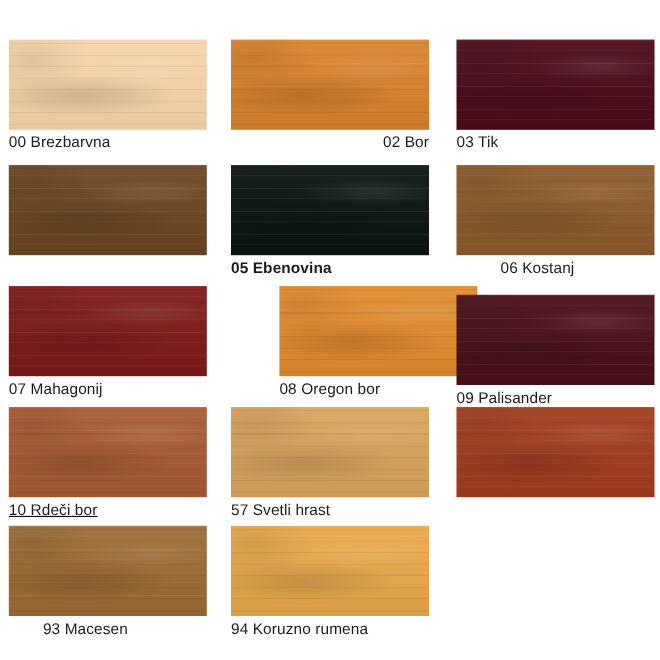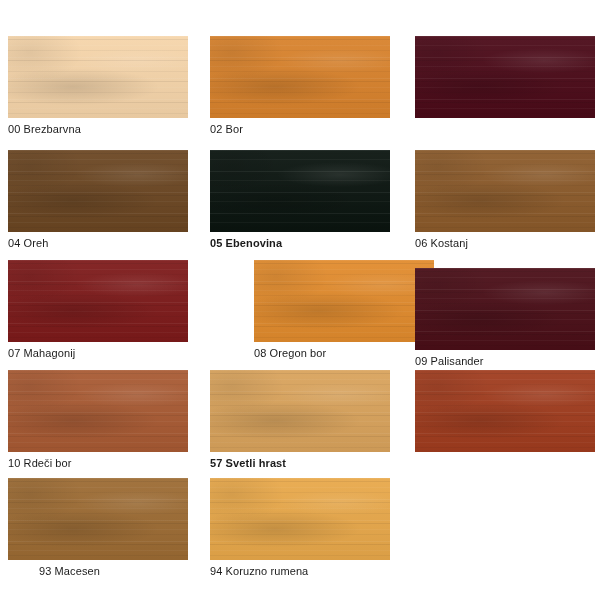--- a/index.html
+++ b/index.html
@@ -65,71 +65,71 @@
     pointer-events: none;
     background-image:
       radial-gradient(ellipse 120px 26px at 36% 62%, rgba(0,0,0,0.13), rgba(0,0,0,0) 72%),
       radial-gradient(ellipse 90px 18px at 72% 30%, rgba(255,255,255,0.09), rgba(0,0,0,0) 70%),
       radial-gradient(ellipse 70px 40px at 12% 20%, rgba(0,0,0,0.08), rgba(0,0,0,0) 75%),
       linear-gradient(to bottom, rgba(255,255,255,0.06), rgba(0,0,0,0.06));
   }
 
   .swatch-label {
     margin-top: 5px;
-    font-size: 11px;
+    font-size: 14px;
     line-height: 12px;
     color: #1b1b1b;
     letter-spacing: 0.1px;
     white-space: nowrap;
   }
 </style>
 </head>
 <body style="background: rgb(255, 255, 255);">
 
 <div id="swatch-grid">
     <div class="swatch-cell" style="left: 8px; top: 36px; width: 180px;">
       <div class="swatch-chip" title="00 Brezbarvna" style="width: 180px; height: 82px; background-color: rgb(246, 213, 170);">
         <div class="grain"></div>
         <div class="grain2"></div>
       </div>
       <div class="swatch-label" style="color: rgb(27, 27, 27);">00 Brezbarvna</div>
     </div>
-    <div class="swatch-cell" style="left: 210px; top: 36px; width: 180px;">
+    <div class="swatch-cell" style="left: 210px; top: 36px; width: 180px; text-align: right;">
       <div class="swatch-chip" title="02 Bor" style="width: 180px; height: 82px; background-color: rgb(216, 130, 44);">
         <div class="grain"></div>
         <div class="grain2"></div>
       </div>
       <div class="swatch-label" style="color: rgb(27, 27, 27);">02 Bor</div>
     </div>
     <div class="swatch-cell" style="left: 415px; top: 36px; width: 180px;">
       <div class="swatch-chip" title="03 Tik" style="width: 180px; height: 82px; background-color: rgb(75, 10, 24);">
         <div class="grain"></div>
         <div class="grain2"></div>
       </div>
+      <div class="swatch-label" style="color: rgb(27, 27, 27);">03 Tik</div>
     </div>
     <div class="swatch-cell" style="left: 8px; top: 150px; width: 180px;">
       <div class="swatch-chip" title="04 Oreh" style="width: 180px; height: 82px; background-color: rgb(107, 70, 34);">
         <div class="grain"></div>
         <div class="grain2"></div>
       </div>
-      <div class="swatch-label" style="color: rgb(27, 27, 27);">04 Oreh</div>
     </div>
     <div class="swatch-cell" style="left: 210px; top: 150px; width: 180px;">
       <div class="swatch-chip" title="05 Ebenovina" style="width: 180px; height: 82px; background-color: rgb(10, 20, 15);">
         <div class="grain"></div>
         <div class="grain2"></div>
       </div>
       <div class="swatch-label" style="color: rgb(27, 27, 27); font-weight: bold;">05 Ebenovina</div>
     </div>
     <div class="swatch-cell" style="left: 415px; top: 150px; width: 180px;">
       <div class="swatch-chip" title="06 Kostanj" style="width: 180px; height: 82px; background-color: rgb(139, 90, 42);">
         <div class="grain"></div>
         <div class="grain2"></div>
       </div>
-      <div class="swatch-label" style="color: rgb(27, 27, 27);">06 Kostanj</div>
+      <div class="swatch-label" style="color: rgb(27, 27, 27); margin-left: 40px;">06 Kostanj</div>
     </div>
     <div class="swatch-cell" style="left: 8px; top: 260px; width: 180px;">
       <div class="swatch-chip" title="07 Mahagonij" style="width: 180px; height: 82px; background-color: rgb(125, 26, 26);">
         <div class="grain"></div>
         <div class="grain2"></div>
       </div>
       <div class="swatch-label" style="color: rgb(27, 27, 27);">07 Mahagonij</div>
     </div>
     <div class="swatch-cell" style="left: 210px; top: 260px; width: 180px; padding-left: 44px;">
       <div class="swatch-chip" title="08 Oregon bor" style="width: 180px; height: 82px; background-color: rgb(225, 139, 45);">
@@ -138,33 +138,33 @@
       </div>
       <div class="swatch-label" style="color: rgb(27, 27, 27);">08 Oregon bor</div>
     </div>
     <div class="swatch-cell" style="left: 415px; top: 268px; width: 182px;">
       <div class="swatch-chip" title="09 Palisander" style="width: 180px; height: 82px; background-color: rgb(74, 14, 23);">
         <div class="grain"></div>
         <div class="grain2"></div>
       </div>
       <div class="swatch-label" style="color: rgb(27, 27, 27);">09 Palisander</div>
     </div>
-    <div class="swatch-cell" style="left: 8px; top: 370px; width: 156px;">
+    <div class="swatch-cell" style="left: 8px; top: 370px; width: 156px; text-decoration: underline;">
       <div class="swatch-chip" title="10 Rdeči bor" style="width: 180px; height: 82px; background-color: rgb(168, 90, 51);">
         <div class="grain"></div>
         <div class="grain2"></div>
       </div>
       <div class="swatch-label" style="color: rgb(27, 27, 27);">10 Rdeči bor</div>
     </div>
     <div class="swatch-cell" style="left: 210px; top: 370px; width: 180px;">
       <div class="swatch-chip" title="57 Svetli hrast" style="width: 180px; height: 82px; background-color: rgb(217, 163, 92);">
         <div class="grain"></div>
         <div class="grain2"></div>
       </div>
-      <div class="swatch-label" style="color: rgb(27, 27, 27); font-weight: bold;">57 Svetli hrast</div>
+      <div class="swatch-label" style="color: rgb(27, 27, 27);">57 Svetli hrast</div>
     </div>
     <div class="swatch-cell" style="left: 415px; top: 370px; width: 180px;">
       <div class="swatch-chip" title="89 Češnja" style="width: 180px; height: 82px; background-color: rgb(160, 60, 30);">
         <div class="grain"></div>
         <div class="grain2"></div>
       </div>
     </div>
     <div class="swatch-cell" style="left: 8px; top: 478px; width: 180px;">
       <div class="swatch-chip" title="93 Macesen" style="width: 180px; height: 82px; background-color: rgb(156, 107, 51);">
         <div class="grain"></div>

